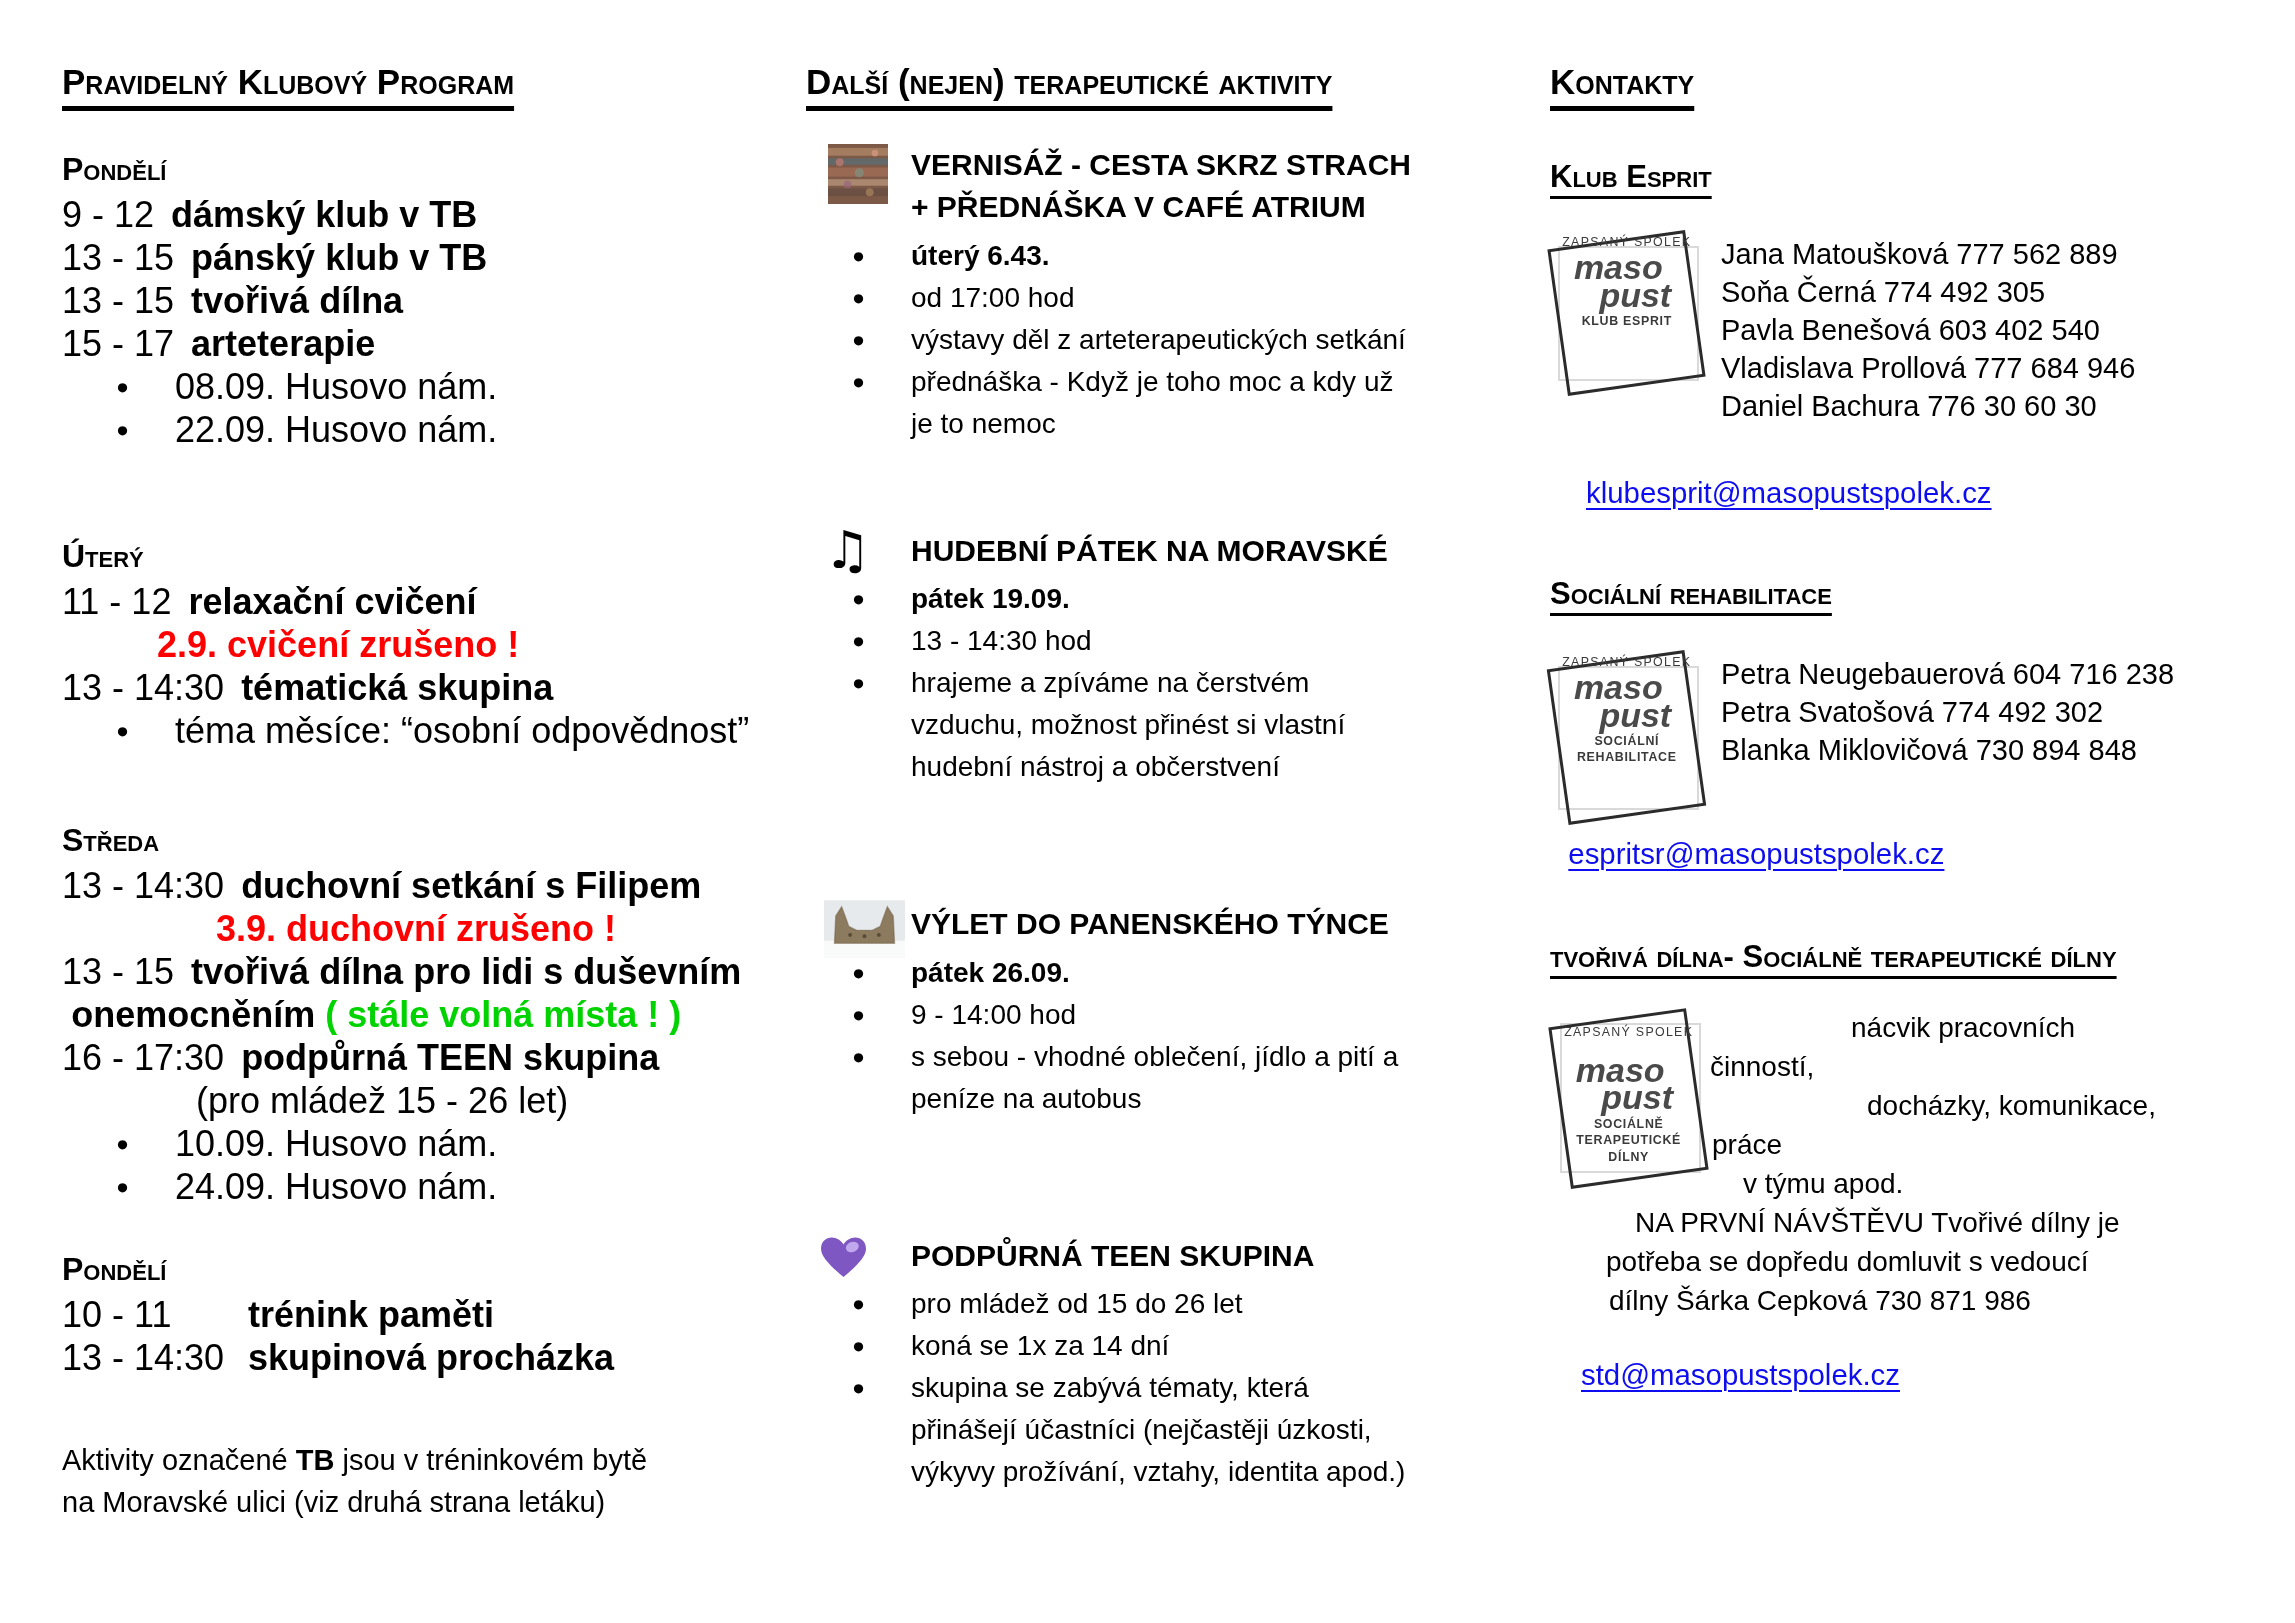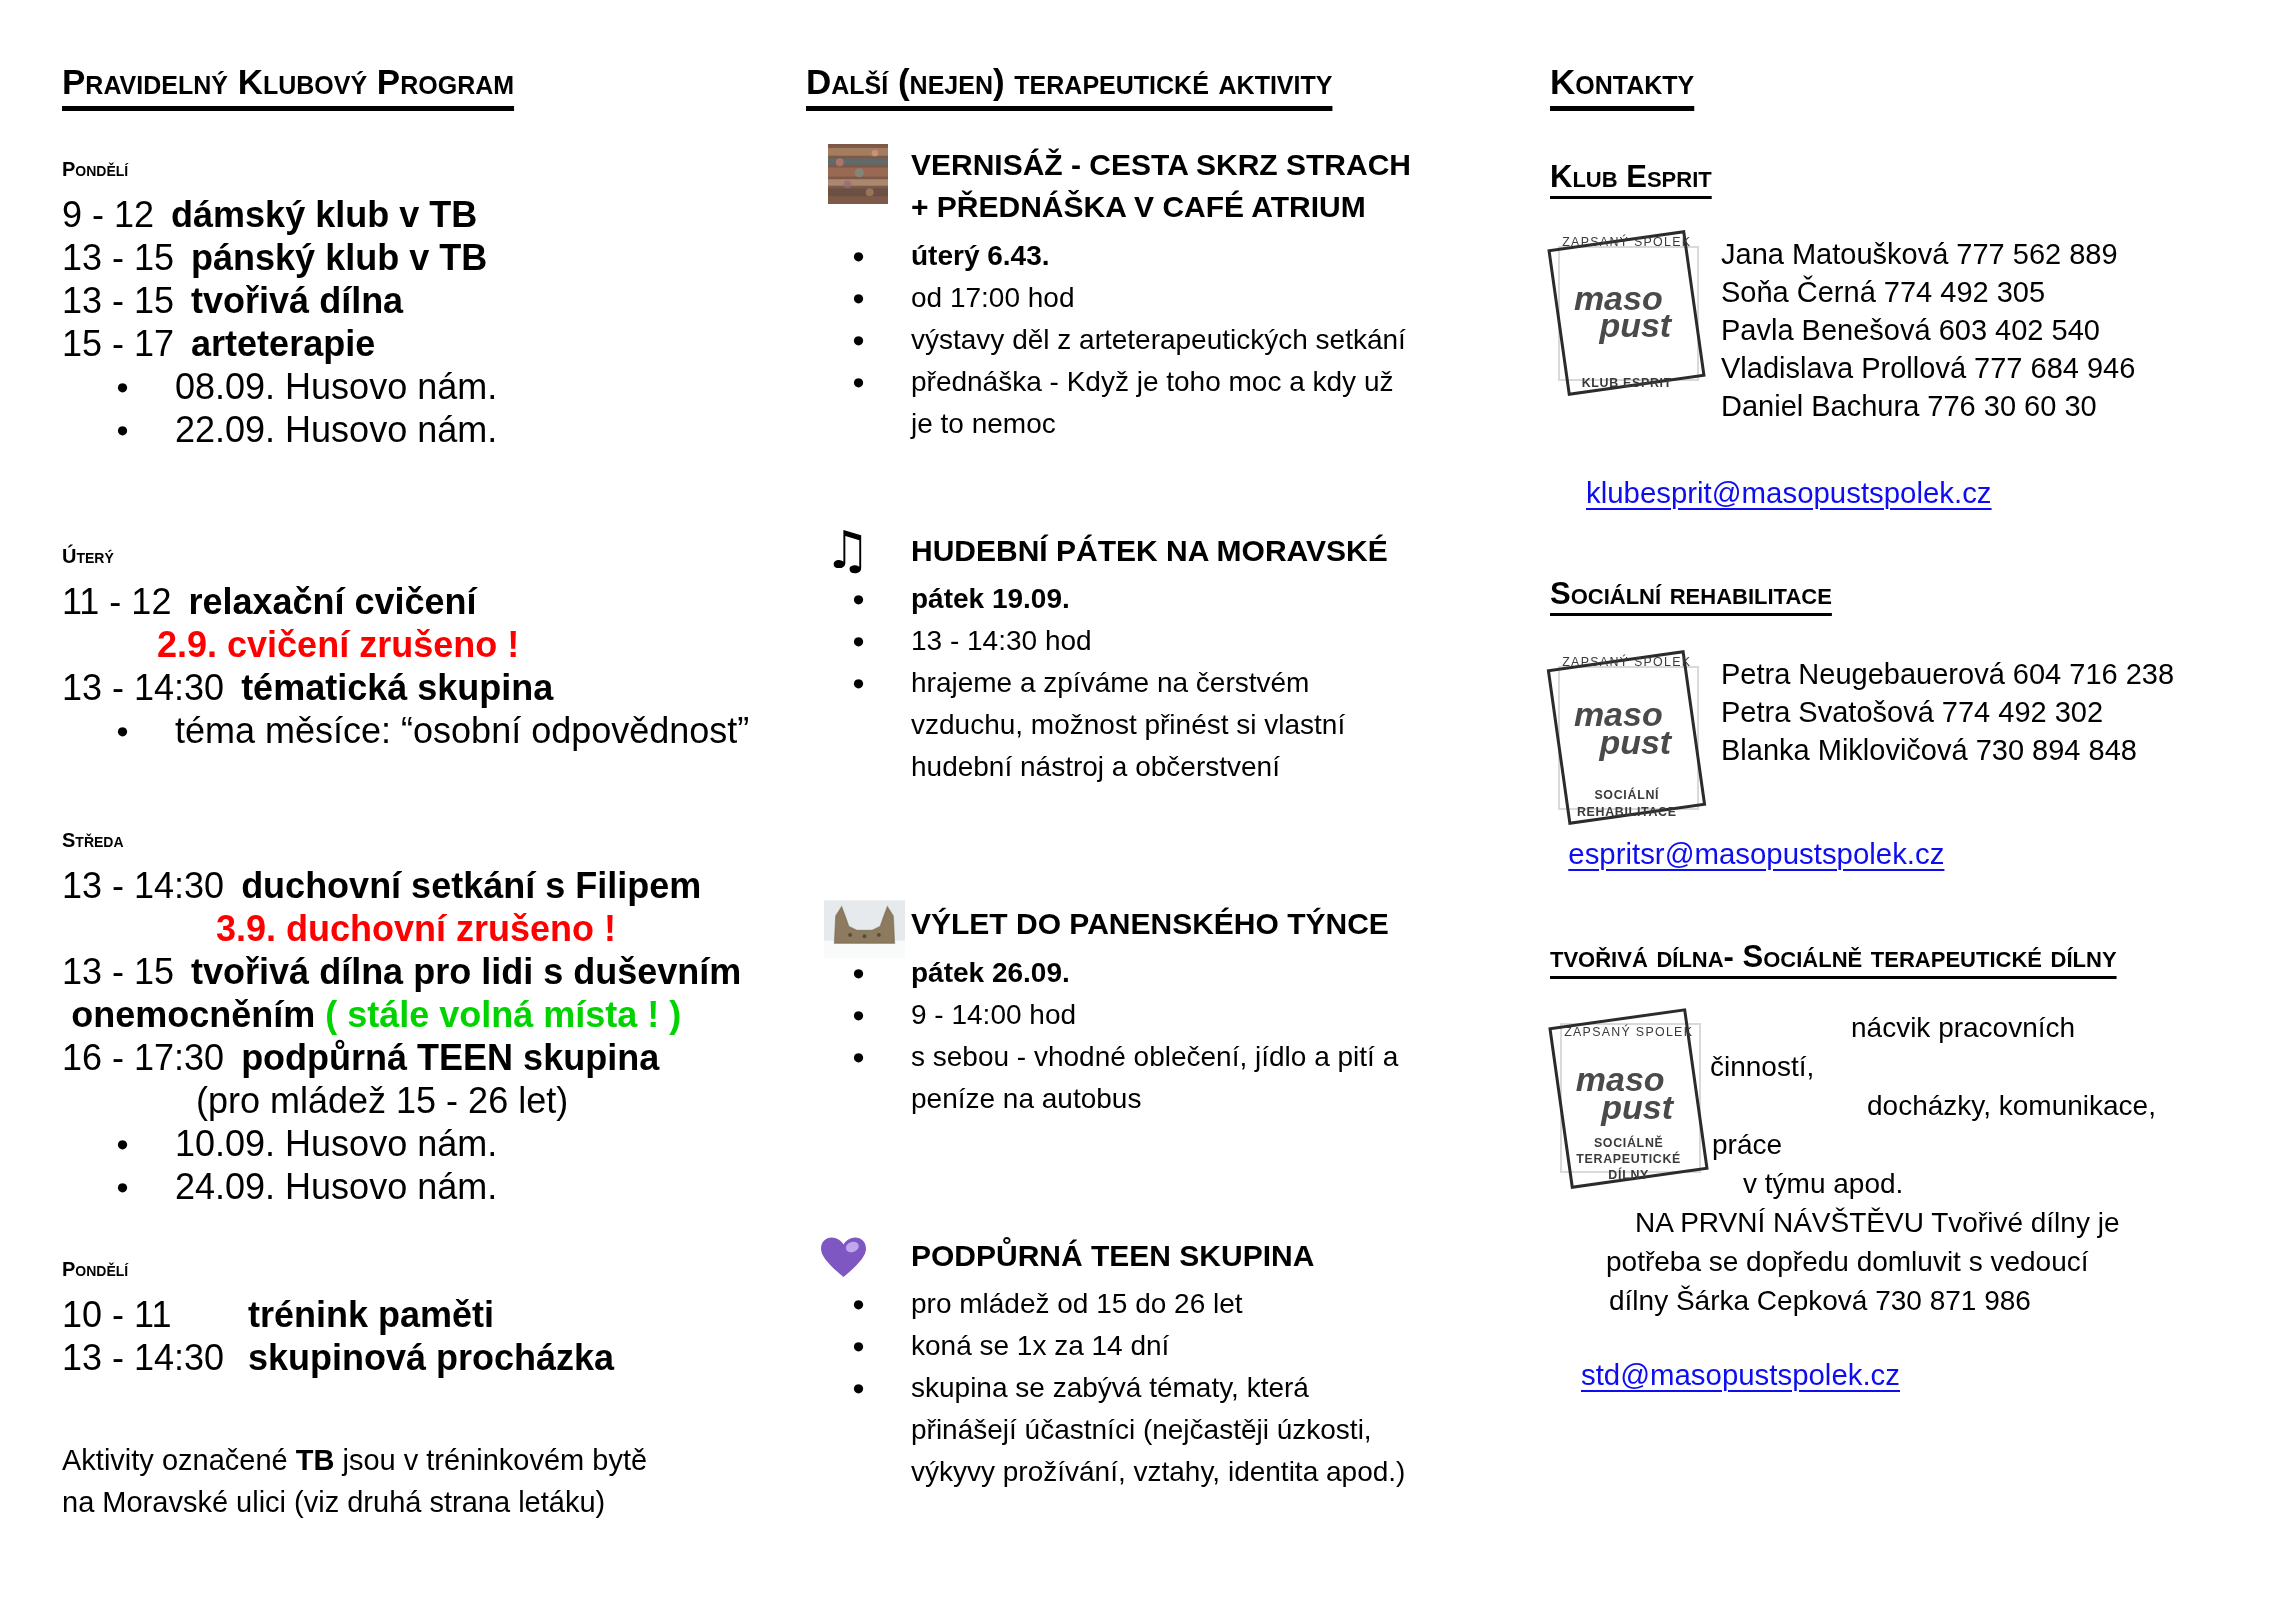--- a/index.html
+++ b/index.html
@@ -22,21 +22,21 @@
   .col-left h1{margin-bottom:41px;}
   .col-mid h1{margin-bottom:38px;}
   .col-right h1{margin-bottom:51px;}
 
   h2.sub{
     margin:0;font-size:31px;font-weight:bold;font-variant:small-caps;line-height:41px;
     text-decoration:underline;text-decoration-thickness:3.3px;text-underline-offset:9.2px;
   }
 
   
-  .day-h{margin:0;font-size:20px;font-weight:bold;font-variant:small-caps;line-height:47px;}
+  .day-h{margin:0;font-size:32px;font-weight:bold;font-variant:small-caps;line-height:47px;}
   .row{font-size:36px;line-height:43px;}
   .row .time{margin-right:17px;}
   .row.tabbed .time{display:inline-block;min-width:186px;margin-right:0;}
   .row .act{font-weight:bold;}
   .row.bullet{position:relative;padding-left:113px;}
   .row.bullet::before{content:"●";position:absolute;left:54px;top:0;font-size:21.6px;}
   .note-red{color:var(--red);font-weight:bold;padding-left:95px;}
   .note-red.indent2{padding-left:154px;}
   .row.mixed{padding-left:9.2px;font-weight:bold;}
   .green{color:var(--green);font-weight:bold;}
@@ -64,21 +64,21 @@
   }
   .workshop{position:relative;margin-top:31px;font-size:28px;line-height:39px;}
   .wline{white-space:nowrap;}
 
   
   .logo{position:absolute;width:147px;height:156px;display:block;}
   .logo.lg2{height:165px;}
   .logo.lg3{height:171px;}
   .logo-back{position:absolute;left:5.2px;top:10.5px;right:1.3px;bottom:10.5px;border:2.6px solid #d9d9d9;background:#fff;}
   .logo-front{position:absolute;left:3.9px;top:3.9px;right:3.9px;bottom:3.9px;border:3.3px solid #2b2b2b;transform:rotate(-8deg);}
-  .logo-text{position:absolute;inset:0;display:flex;flex-direction:column;align-items:center;justify-content:space-between;text-align:center;}
+  .logo-text{position:absolute;inset:0;display:flex;flex-direction:column;align-items:center;justify-content:flex-start;text-align:center;}
   .logo-top{font-size:12.4px;letter-spacing:1.3px;color:#3a3a3a;}
   .logo-main{font-style:italic;font-weight:bold;font-size:34px;line-height:27.5px;color:#4a4a4a;margin:5.2px 0 3.9px;}
   .logo-main .m1{display:block;margin-left:-17px;}
   .logo-main .m2{display:block;margin-left:17px;}
   .logo-sub{font-size:12.4px;font-weight:bold;letter-spacing:0.7px;color:#3a3a3a;line-height:16.4px;max-width:121px;}
 </style>
 </head>
 <body>
 
 <div class="page" style="--red: #ff0000; --green: #00d300; --link: #0d0df0; background: rgb(255, 255, 255);">

